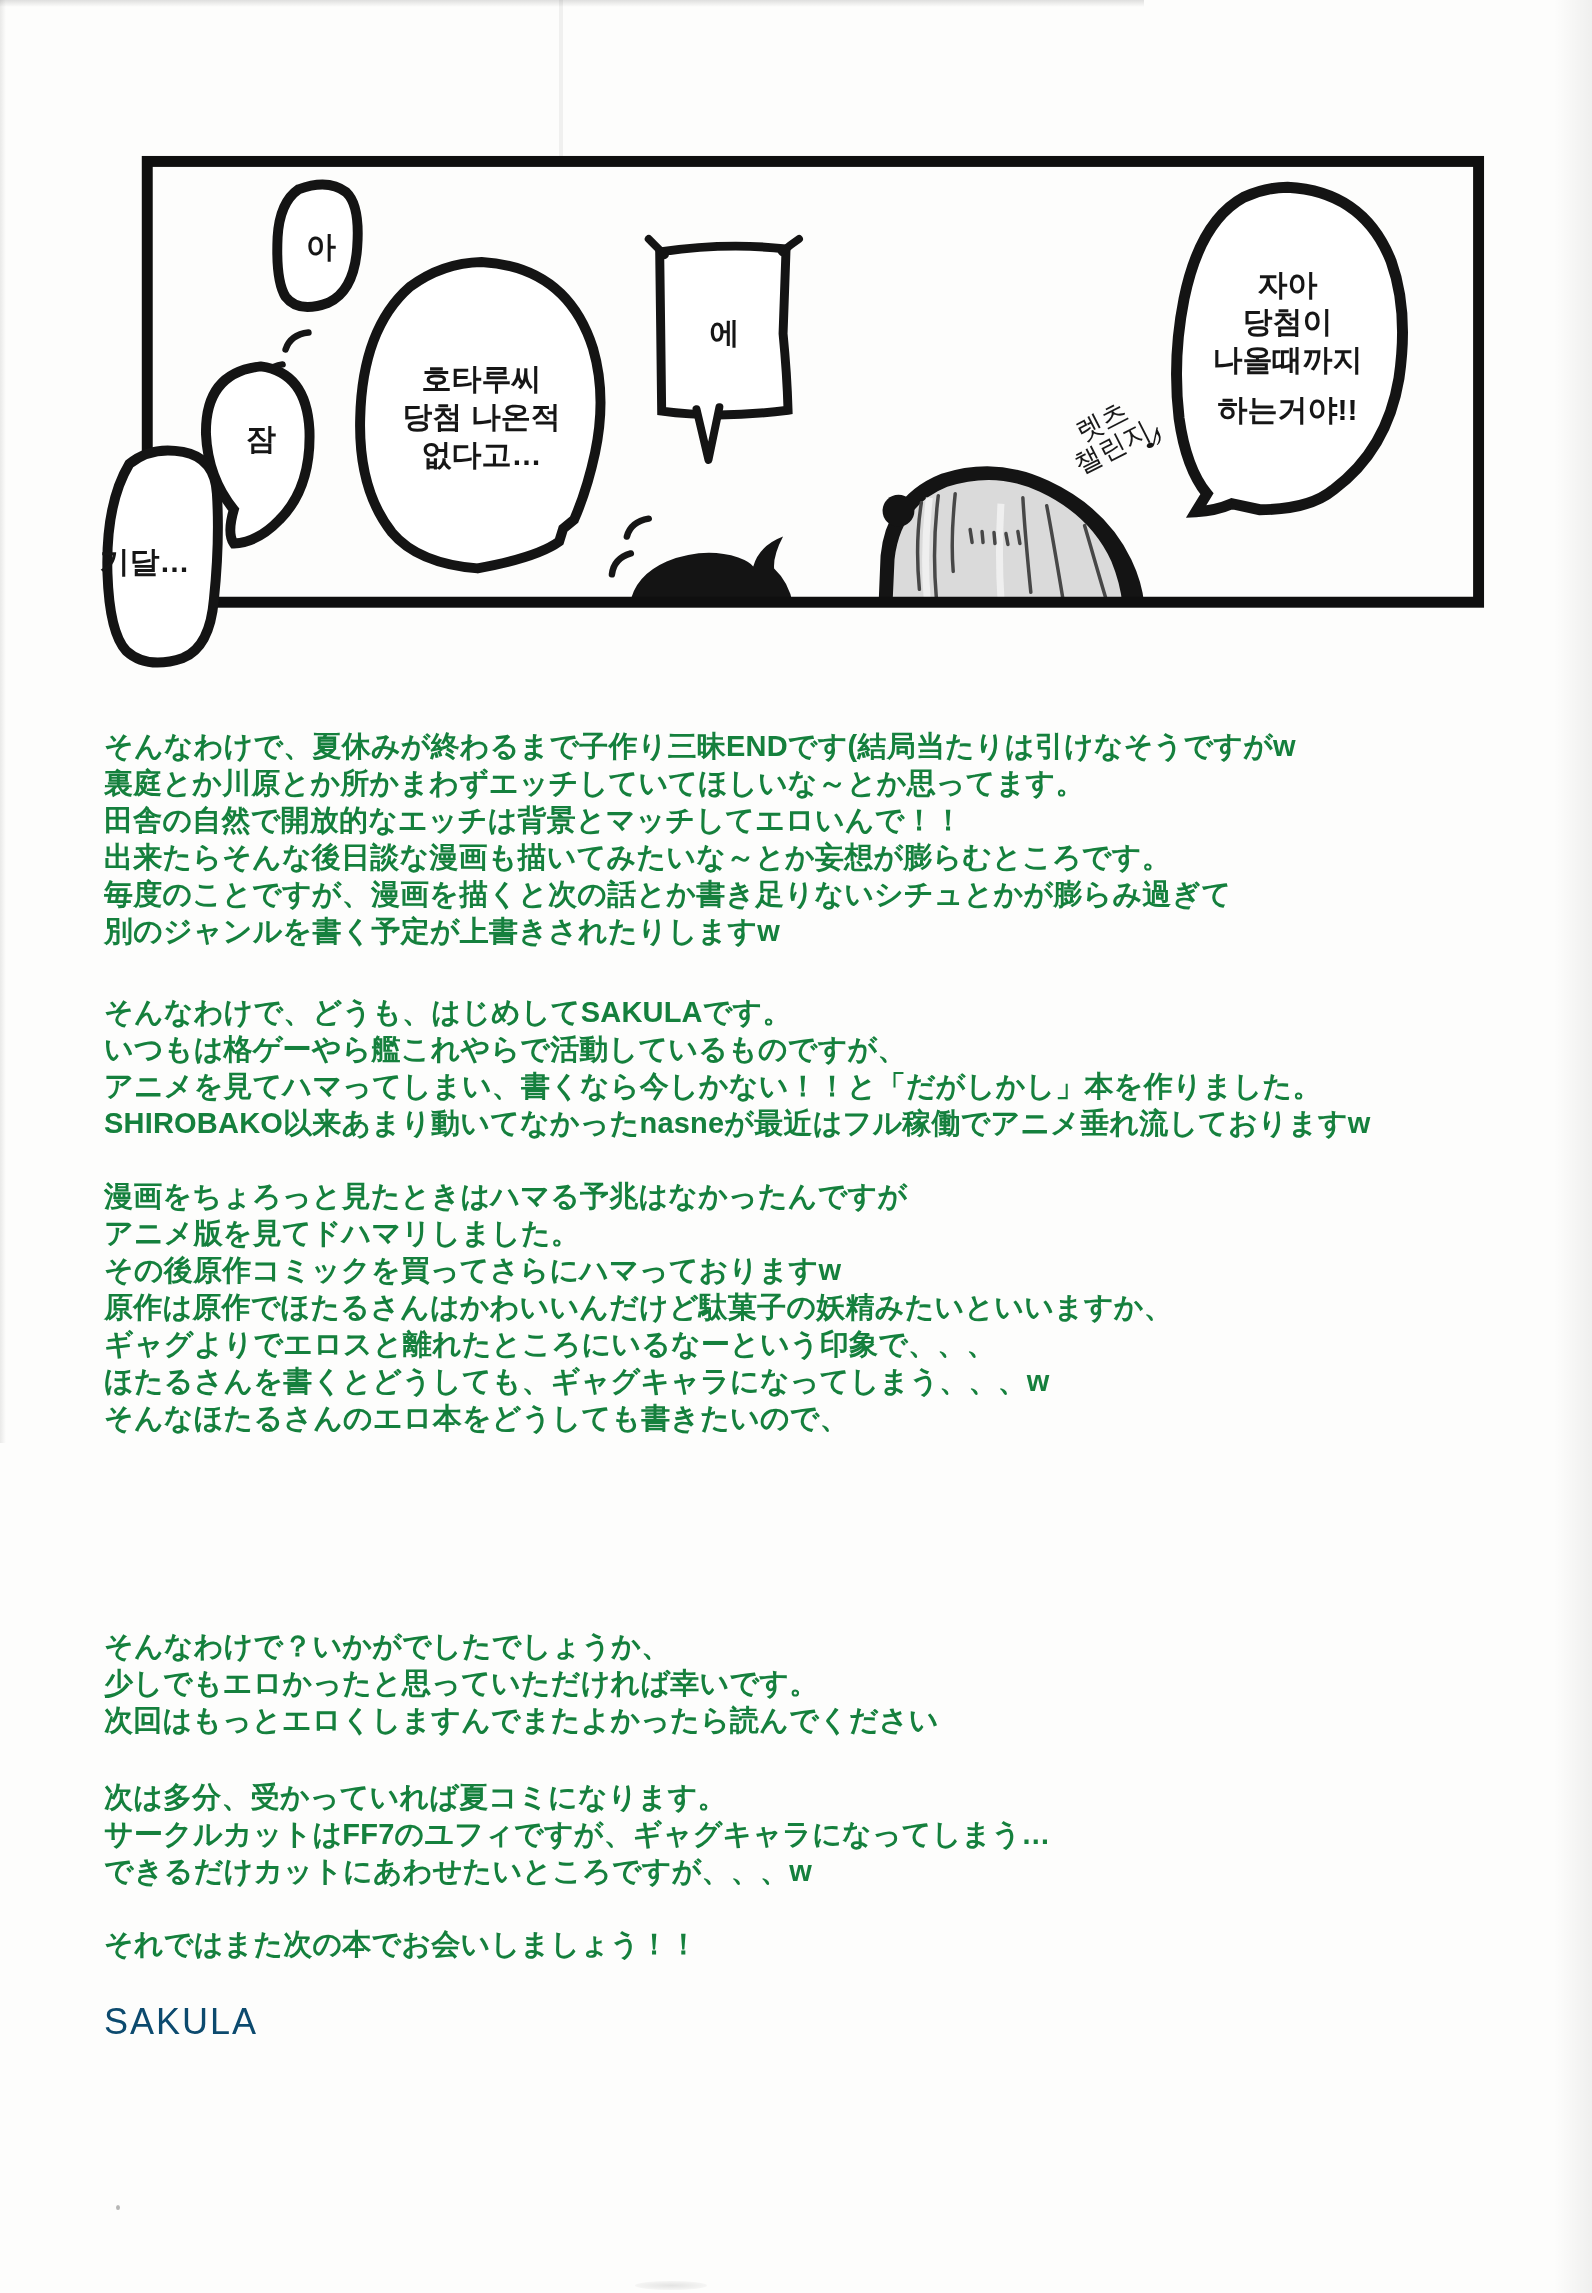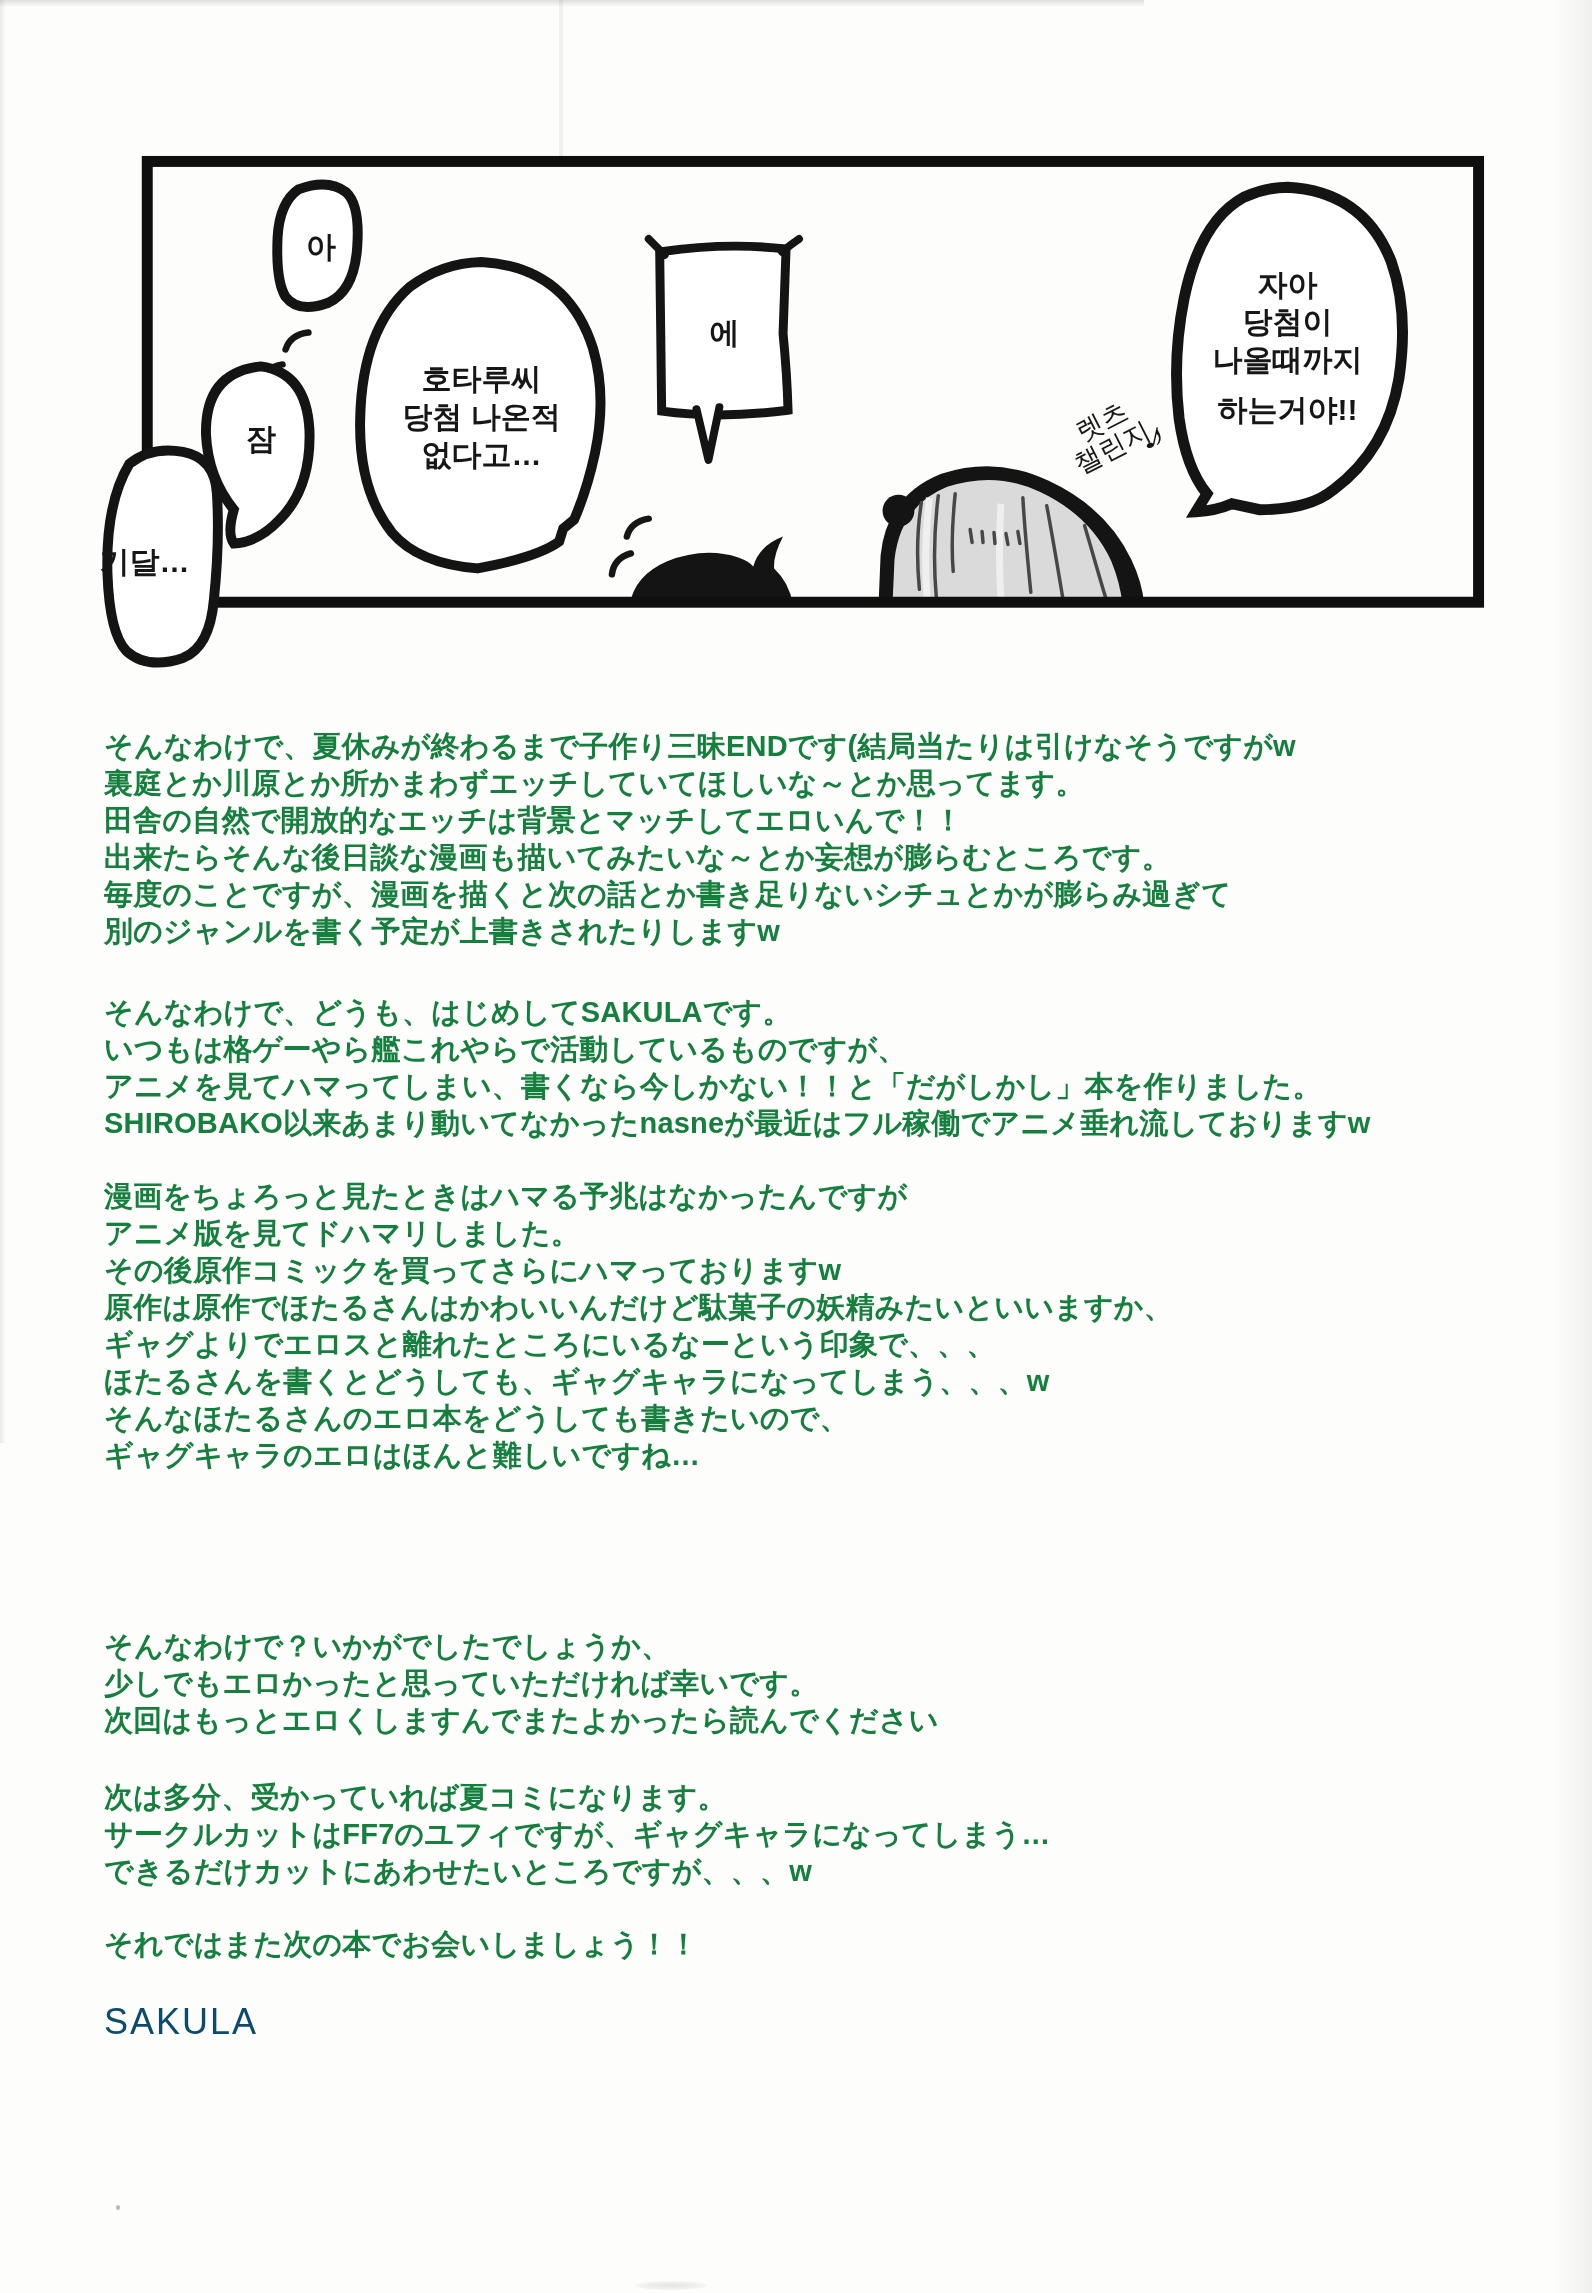--- a/index.html
+++ b/index.html
@@ -192,21 +192,20 @@
   </div>
 
   <div class="para p3">
     <div>漫画をちょろっと見たときはハマる予兆はなかったんですが</div>
     <div>アニメ版を見てドハマリしました。</div>
     <div>その後原作コミックを買ってさらにハマっておりますw</div>
     <div>原作は原作でほたるさんはかわいいんだけど駄菓子の妖精みたいといいますか、</div>
     <div>ギャグよりでエロスと離れたところにいるなーという印象で、、、</div>
     <div>ほたるさんを書くとどうしても、ギャグキャラになってしまう、、、w</div>
     <div>そんなほたるさんのエロ本をどうしても書きたいので、</div>
-    <div>ギャグキャラのエロはほんと難しいですね…</div>
   </div>
 
   <div class="para p4">
     <div>そんなわけで？いかがでしたでしょうか、</div>
     <div>少しでもエロかったと思っていただければ幸いです。</div>
     <div>次回はもっとエロくしますんでまたよかったら読んでください</div>
   </div>
 
   <div class="para p5">
     <div>次は多分、受かっていれば夏コミになります。</div>

